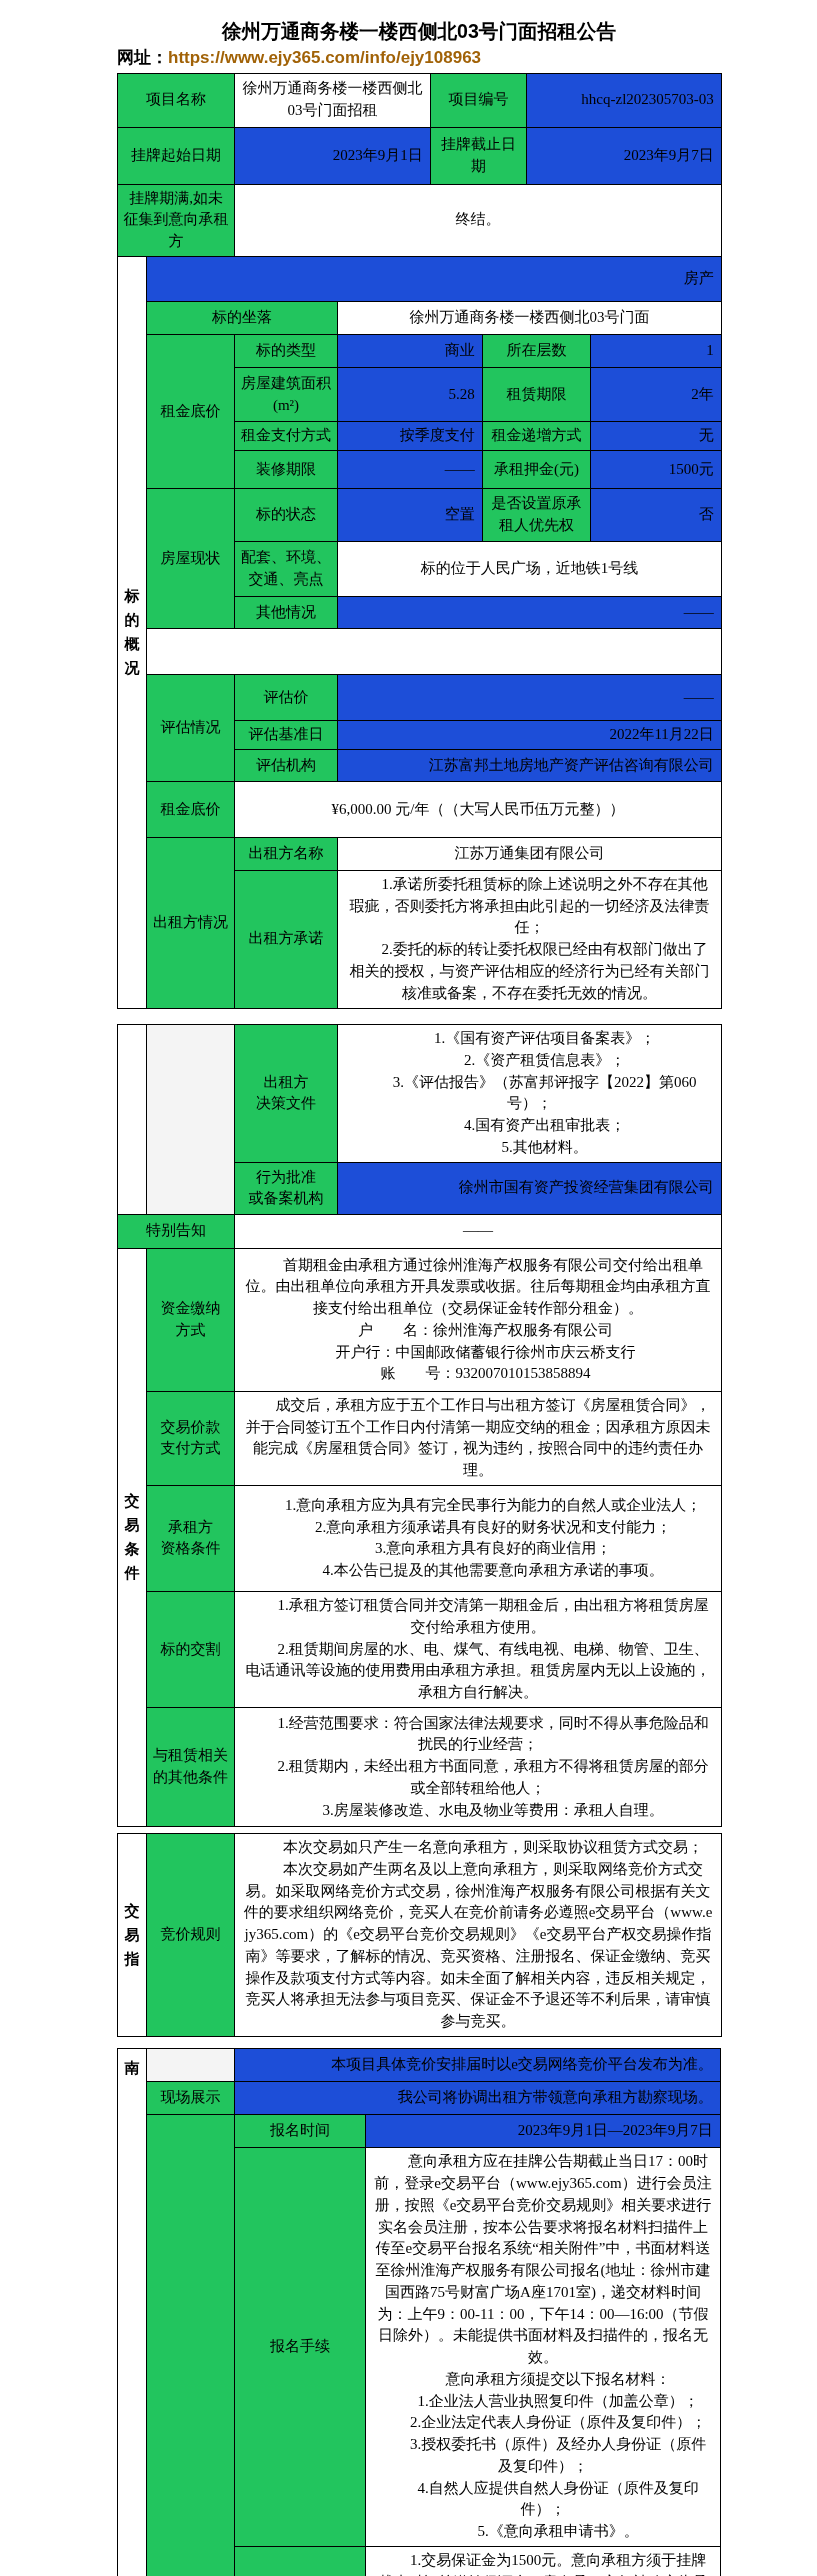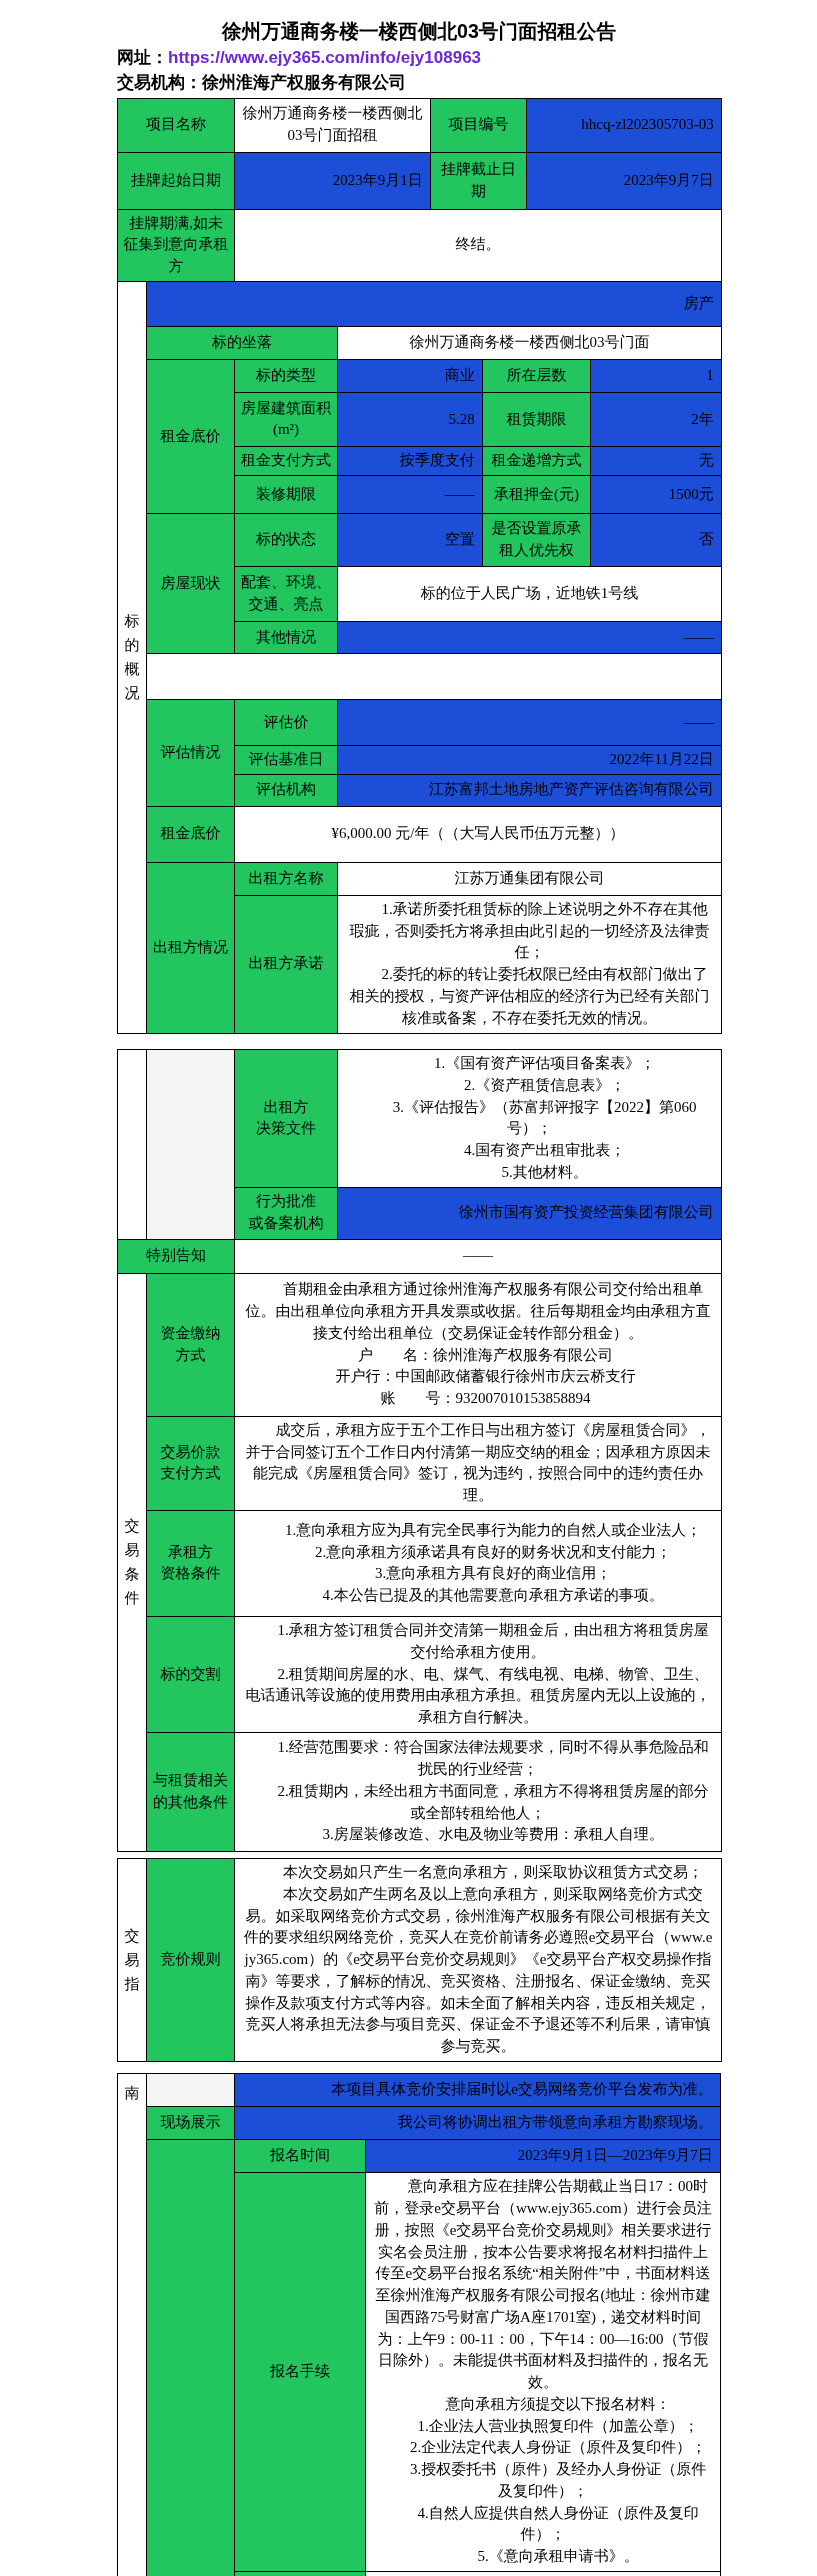--- a/index.html
+++ b/index.html
@@ -1,40 +1,39 @@
 <!DOCTYPE html>
 <html style="font-size:8.2px"><head>
 <meta charset="utf-8">
 <style>
   html,body{margin:0;padding:0;background:#ffffff;}
   body{width:818px;color:#000;font-family:"Liberation Serif","DejaVu Serif",serif;}
   .sheet{width:604px;margin-left:117px;}
   .doc-title{padding-top:19px;text-align:center;font-family:"Liberation Sans","DejaVu Sans",sans-serif;font-weight:bold;font-size:19.6px;line-height:1.25;}
   .hline{margin-top:4.6px;font-family:"Liberation Sans","DejaVu Sans",sans-serif;font-weight:bold;font-size:17px;line-height:1.2;}
-  .hline .url{color:#6d28d9;text-decoration:none;}
+  .hline .url{color:#a16207;text-decoration:none;}
   table{border-collapse:collapse;table-layout:fixed;width:604px;margin-top:0;}
   td{border:1px solid #000;font-size:15px;line-height:1.45;padding:3.1px 7.2px;vertical-align:middle;word-break:break-all;}
   td.lb{background:#22c55e;text-align:center;white-space:pre-line;padding:3.1px 4.1px;}
   td.ct{background:#fff;text-align:center;white-space:pre-wrap;}
   td.cc{background:#1d4ed8;text-align:right;white-space:pre-wrap;}
-  td.vl{background:#fff;padding:2.1px 0;}
+  td.vl{background:#fff;padding:2.1px 0;font-weight:bold;}
   td.vl.top{vertical-align:top;padding-top:7.2px;}
   .vtext{width:15.5px;margin:0 auto;text-align:center;word-break:break-all;line-height:1.6;}
   td.empty{background:#fff;}
   td.lb.empty{background:#f4f4f4;}
   .gap1{height:15.5px;} .gap2{height:6.2px;} .gap3{height:11.3px;}
 </style>
 </head>
 <body>
 
 <div class="sheet">
 
   <div class="doc-title">徐州万通商务楼一楼西侧北03号门面招租公告</div>
   <div class="hline"><span>网址：</span><span class="url">https://www.ejy365.com/info/ejy108963</span></div>
-  <div class="hline"><span>交易机构：</span><span>徐州淮海产权服务有限公司</span></div>
 
   <table style="margin-top:4.1px;">
     <colgroup>
         <col style="width:29px">
         <col style="width:88px">
         <col style="width:103px">
         <col style="width:93px">
         <col style="width:52px">
         <col style="width:44px">
         <col style="width:64px">

